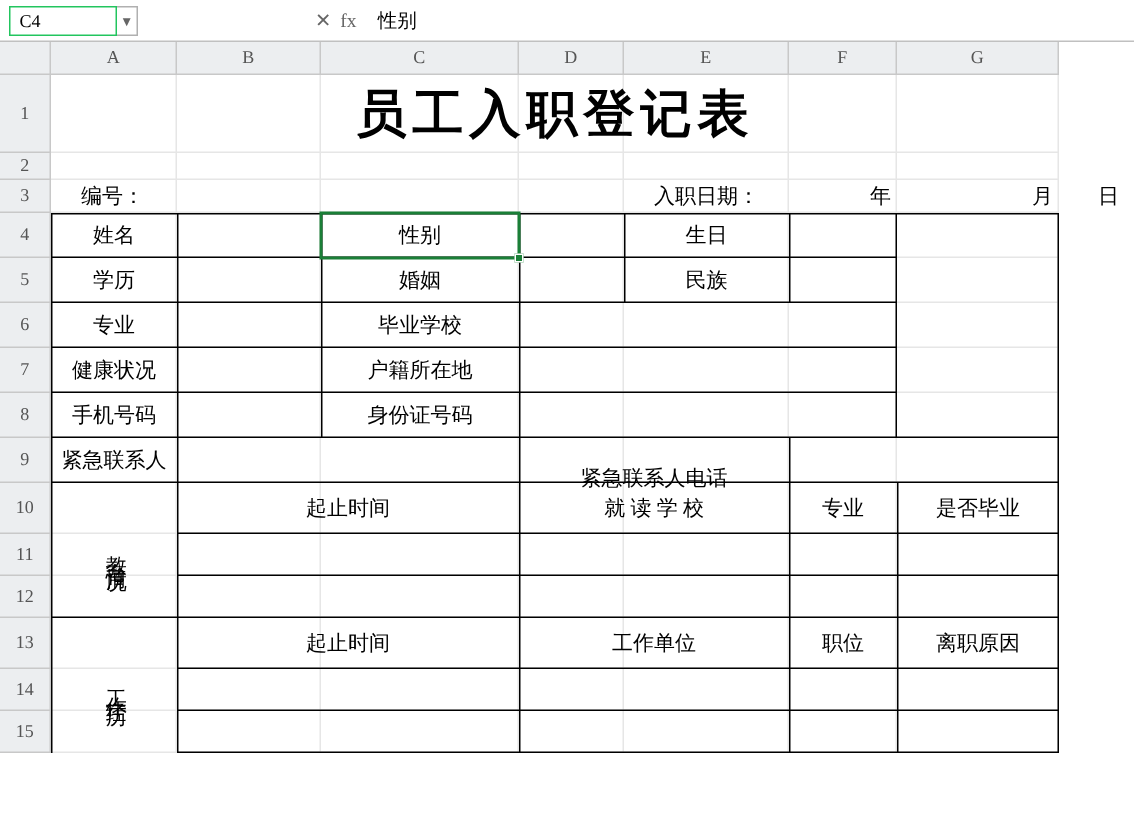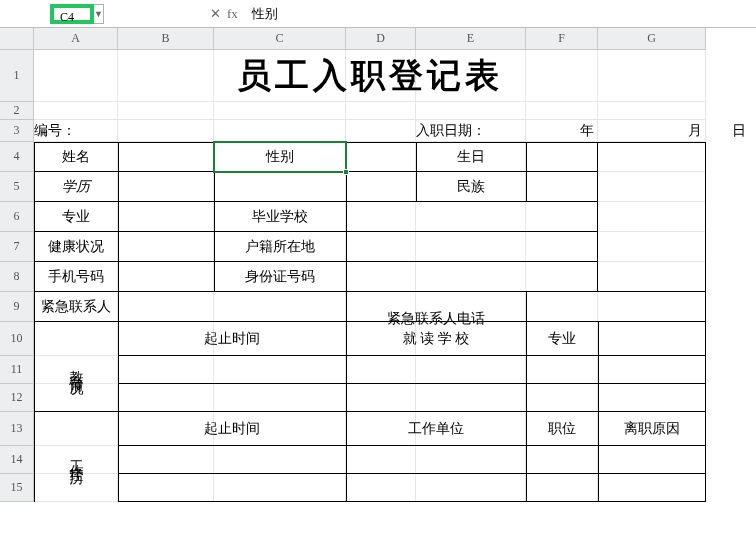--- a/index.html
+++ b/index.html
@@ -1,21 +1,21 @@
 <!DOCTYPE html>
 <html><head>
 <meta charset="utf-8">
 <style>
 * { box-sizing: border-box; margin: 0; padding: 0; }
 body { font-family: SimSun, "宋体", serif; font-size: 13px; background: #fff; color: #000; overflow: hidden; }
 
 
 .formula-row { display: flex; align-items: center; height: 28px; border-bottom: 1px solid #c0c0c0; background: #fff; }
 .name-box-wrap { width: 110px; display: flex; align-items: center; padding: 0 6px; }
-.name-box { width: 72px; height: 20px; border: 4px solid #22c55e; background: #fff; font-size: 12px; padding: 0 6px; line-height: 18px; margin-left: 44px; }
+.name-box { width: 72px; height: 20px; border: 1px solid #22c55e; background: #fff; font-size: 12px; padding: 0 6px; line-height: 18px; }
 .name-drop { width: 14px; height: 20px; display: flex; align-items: center; justify-content: center; color: #666; font-size: 9px; border: 1px solid #b0b0b0; border-left: none; cursor: pointer; }
 .fx-group { display: flex; align-items: center; gap: 6px; padding-left: 100px; }
 .fx-icon { color: #666; font-size: 13px; }
 .fx-label { color: #666; font-size: 13px; }
 .fx-value { font-size: 13px; padding-left: 8px; }
 
 
 .sheet { display: grid; grid-template-columns: 34px 84px 96px 132px 70px 110px 72px 108px; }
 .row-head, .col-head, .corner { background: #eceef0; border-right: 1px solid #c8c8c8; border-bottom: 1px solid #c8c8c8; display: flex; align-items: center; justify-content: center; color: #555; font-size: 12px; }
 .col-head { height: 22px; }
@@ -39,21 +39,21 @@
 .r13 { height: 34px; }
 .r14 { height: 28px; }
 .r15 { height: 28px; }
 
 
 .title { position: absolute; left: 34px; top: 22px; width: 672px; height: 52px; display: flex; align-items: center; justify-content: center; font-family: "STXingkai", "华文行楷", cursive, serif; font-size: 34px; font-weight: bold; letter-spacing: 4px; }
 
 
 .ov { position: absolute; pointer-events: none; }
 .ov-lbl { position: absolute; display: flex; align-items: center; justify-content: center; font-size: 14px; }
-.ov-lbl-left { justify-content: flex-start; padding-left: 0; }
+.ov-lbl-left { justify-content: flex-start; padding-left: 20px; }
 
 
 .bT { border-top: 1.4px solid #000; }
 .bB { border-bottom: 1.4px solid #000; }
 .bL { border-left: 1.4px solid #000; }
 .bR { border-right: 1.4px solid #000; }
 
 
 .active-cell { position: absolute; border: 2px solid #1a7f37; pointer-events: none; }
 .active-handle { position: absolute; width: 6px; height: 6px; background: #1a7f37; border: 1px solid #fff; pointer-events: none; }
@@ -241,23 +241,24 @@
   <div class="ov bT bL bB" style="left:214px; top:114px; width:132px; height:30px;"></div>
   <div class="ov-lbl" style="left:214px; top:114px; width:132px; height:30px;">性别</div>
   <div class="ov bT bL bB" style="left:346px; top:114px; width:70px; height:30px;"></div>
   <div class="ov bT bL bB" style="left:416px; top:114px; width:110px; height:30px;"></div>
   <div class="ov-lbl" style="left:416px; top:114px; width:110px; height:30px;">生日</div>
   <div class="ov bT bL bB bR" style="left:526px; top:114px; width:72px; height:30px;"></div>
 
   <div class="ov bT bR bB" style="left:598px; top:114px; width:108px; height:150px;"></div>
 
   <div class="ov bL bB" style="left:34px; top:144px; width:84px; height:30px;"></div>
-  <div class="ov-lbl" style="left:34px; top:144px; width:84px; height:30px;font-style:italic;">学历</div>
+  <div class="ov-lbl" style="left:34px; top:144px; width:84px; height:30px;">学历</div>
   <div class="ov bL bB" style="left:118px; top:144px; width:96px; height:30px;"></div>
   <div class="ov bL bB" style="left:214px; top:144px; width:132px; height:30px;"></div>
+  <div class="ov-lbl" style="left:214px; top:144px; width:132px; height:30px;">婚姻</div>
   <div class="ov bL bB" style="left:346px; top:144px; width:70px; height:30px;"></div>
   <div class="ov bL bB" style="left:416px; top:144px; width:110px; height:30px;"></div>
   <div class="ov-lbl" style="left:416px; top:144px; width:110px; height:30px;">民族</div>
   <div class="ov bL bB bR" style="left:526px; top:144px; width:72px; height:30px;"></div>
 
   <div class="ov bL bB" style="left:34px; top:174px; width:84px; height:30px;"></div>
   <div class="ov-lbl" style="left:34px; top:174px; width:84px; height:30px;">专业</div>
   <div class="ov bL bB" style="left:118px; top:174px; width:96px; height:30px;"></div>
   <div class="ov bL bB" style="left:214px; top:174px; width:132px; height:30px;"></div>
   <div class="ov-lbl" style="left:214px; top:174px; width:132px; height:30px;">毕业学校</div>
@@ -289,20 +290,21 @@
       <span class="vtext">教育情况</span>
     </div>
 
   <div class="ov bL bB" style="left:118px; top:294px; width:228px; height:34px;"></div>
   <div class="ov-lbl" style="left:118px; top:294px; width:228px; height:34px;">起止时间</div>
   <div class="ov bL bB" style="left:346px; top:294px; width:180px; height:34px;"></div>
   <div class="ov-lbl" style="left:346px; top:294px; width:180px; height:34px;">就 读 学 校</div>
   <div class="ov bL bB" style="left:526px; top:294px; width:72px; height:34px;"></div>
   <div class="ov-lbl" style="left:526px; top:294px; width:72px; height:34px;">专业</div>
   <div class="ov bL bB bR" style="left:598px; top:294px; width:108px; height:34px;"></div>
+  <div class="ov-lbl" style="left:598px; top:294px; width:108px; height:34px;">是否毕业</div>
 
   <div class="ov bL bB" style="left:118px; top:328px; width:228px; height:28px;"></div>
   <div class="ov bL bB" style="left:346px; top:328px; width:180px; height:28px;"></div>
   <div class="ov bL bB" style="left:526px; top:328px; width:72px; height:28px;"></div>
   <div class="ov bL bB bR" style="left:598px; top:328px; width:108px; height:28px;"></div>
 
   <div class="ov bL bB" style="left:118px; top:356px; width:228px; height:28px;"></div>
   <div class="ov bL bB" style="left:346px; top:356px; width:180px; height:28px;"></div>
   <div class="ov bL bB" style="left:526px; top:356px; width:72px; height:28px;"></div>
   <div class="ov bL bB bR" style="left:598px; top:356px; width:108px; height:28px;"></div>

